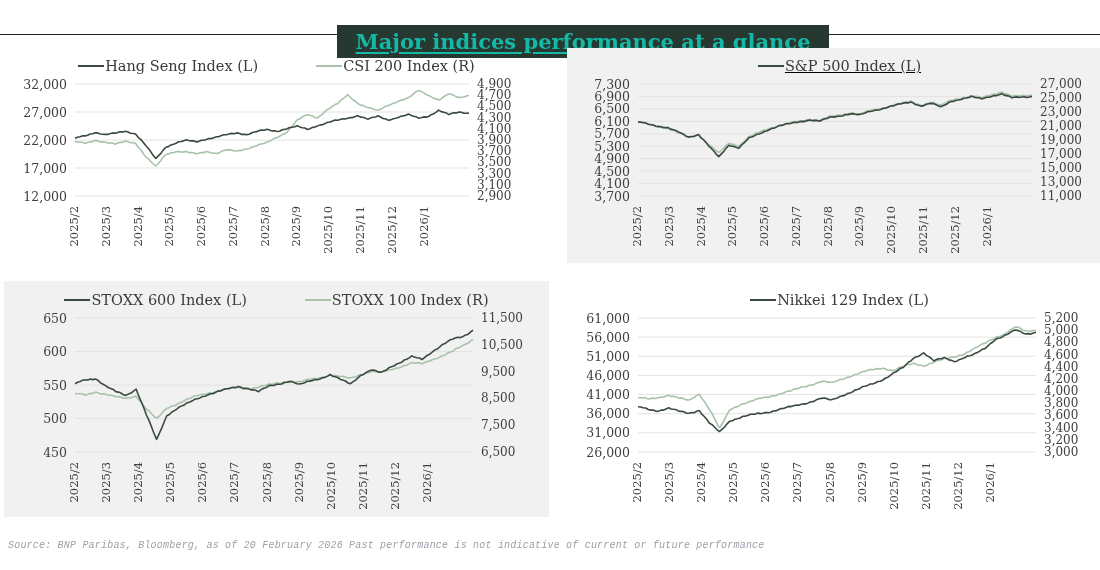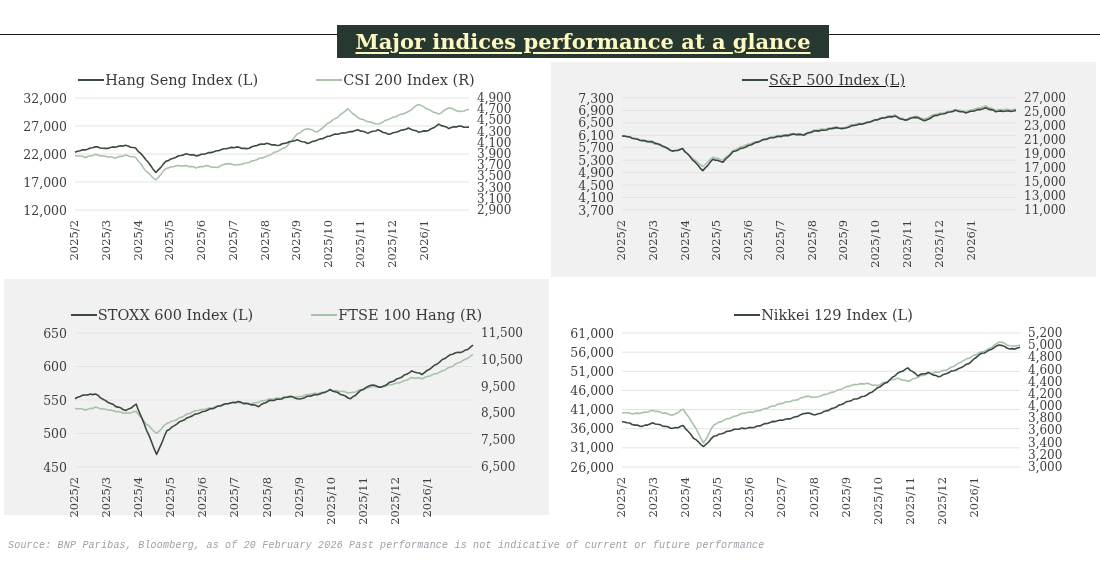--- a/index.html
+++ b/index.html
@@ -1,26 +1,26 @@
 <!DOCTYPE html>
 <html><head>
 <meta charset="utf-8">
 <style>
   html,body{margin:0;padding:0;background:#ffffff;}
   .page{position:relative;width:1100px;height:570px;background:#ffffff;overflow:hidden;
         font-family:"DejaVu Serif", serif;}
   .top-rule{position:absolute;top:34px;left:0;width:1100px;border-top:1.5px solid #1c1c1c;}
   .title-box{position:absolute;left:337px;top:25px;width:492px;height:33px;
              display:flex;align-items:center;justify-content:center;}
-  .title-box span{color:#fef9c3;font-size:21px;font-weight:bold;
+  .title-box span{color:#14b8a6;font-size:21px;font-weight:bold;
                   text-decoration:underline;text-underline-offset:3px;white-space:nowrap;}
-  .charts-grid{position:absolute;top:62px;left:4px;width:1092px;
-               display:grid;grid-template-columns:545px 545px;grid-template-rows:215px 236px;gap:2px;}
+  .charts-grid{position:absolute;top:48px;left:4px;width:1092px;
+               display:grid;grid-template-columns:545px 545px;grid-template-rows:215px 236px;gap:18px;}
   .panel{position:relative;box-sizing:border-box;padding-top:8px;}
-  .panel.bottom{padding-top:26px;}
+  .panel.bottom{padding-top:9px;}
   .legend{display:flex;justify-content:center;align-items:center;gap:58px;height:20px;margin-bottom:2px;}
   .legend-item{display:flex;align-items:center;gap:1px;font-size:14.5px;color:#3a3a3a;white-space:nowrap;}
   .swatch{display:inline-block;width:26px;height:2px;}
   svg{display:block;margin:0 auto;}
   text{font-family:"DejaVu Serif", serif;fill:#3f3f3f;}
   .footer{position:absolute;top:540px;left:8px;font-family:Liberation Mono, monospace;
           font-style:italic;font-size:10px;color:#9aa0a8;letter-spacing:.2px;}
 </style>
 </head>
 <body>
@@ -134,21 +134,21 @@
         </svg>
       </div>
     <div class="panel bottom" style="background: rgb(241, 241, 241);">
         <div class="legend">
           <div class="legend-item">
             <span class="swatch" style="background: rgb(59, 74, 65);"></span>
             <span>STOXX 600 Index (L)</span>
           </div>
           <div class="legend-item">
             <span class="swatch" style="background: rgb(169, 195, 171);"></span>
-            <span>FTSE 100 Hang (R)</span>
+            <span>STOXX 100 Index (R)</span>
           </div>
         </div>
         <svg viewBox="0 0 543 198" width="543" height="198">
           <line x1="70" y1="6" x2="468" y2="6" stroke="#e3e3e3" stroke-width="1"></line>
           <text x="62" y="10.5" text-anchor="end" font-size="12.5">650</text>
           <line x1="70" y1="39.5" x2="468" y2="39.5" stroke="#e3e3e3" stroke-width="1"></line>
           <text x="62" y="44" text-anchor="end" font-size="12.5">600</text>
           <line x1="70" y1="73" x2="468" y2="73" stroke="#e3e3e3" stroke-width="1"></line>
           <text x="62" y="77.5" text-anchor="end" font-size="12.5">550</text>
           <line x1="70" y1="106.5" x2="468" y2="106.5" stroke="#e3e3e3" stroke-width="1"></line>

